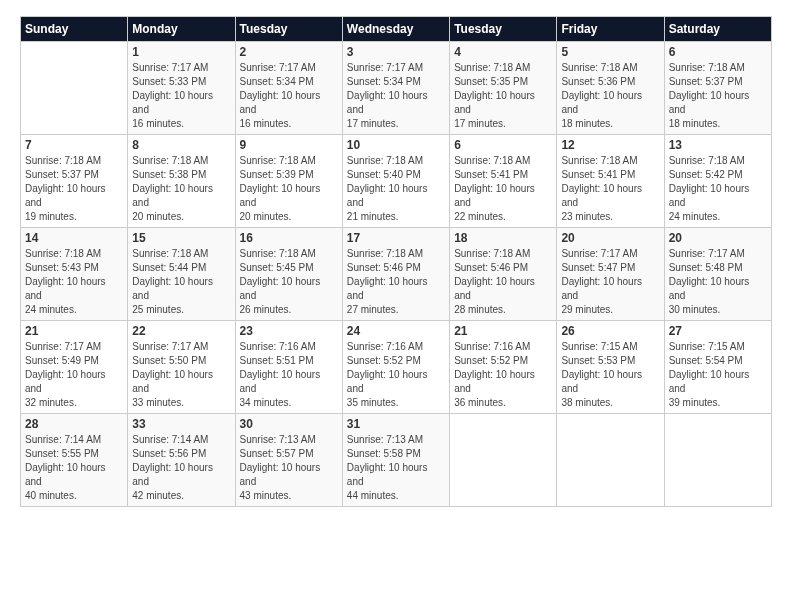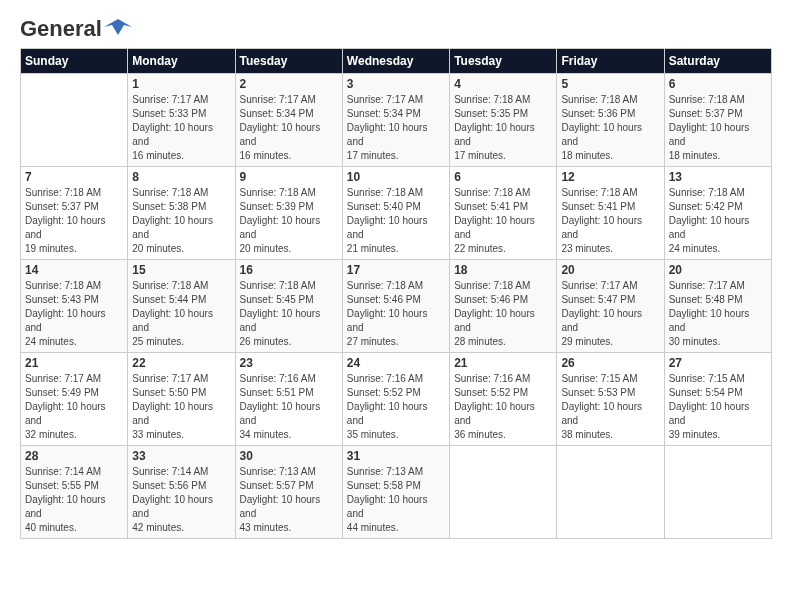--- a/index.html
+++ b/index.html
@@ -81,35 +81,20 @@
       line-height: 1.4;
     }
     .empty-cell {
       background: #fff !important;
     }
   </style>
 </head>
 <body>
 
 <div class="container">
-  <div class="header">
-    <div class="logo">
-      <div class="logo-row">
-        <span style="font-size:22px;font-weight:bold;color:#333;">General</span>
-        <svg width="28" height="20" viewBox="0 0 28 20" style="margin-left:2px;margin-top:-4px;">
-          <polygon points="14,2 28,10 20,8 14,18 8,8 0,10" fill="#3b6fba"></polygon>
-        </svg>
-      </div>
-      <span style="font-size:22px;font-weight:bold;color:#3b6fba;margin-top:-6px;"></span>
-    </div>
-    <div class="title-block">
-      <div class="month-title"></div>
-      <div class="location"></div>
-    </div>
-  </div>
 
   <table>
     <thead>
       <tr>
       <th>Sunday</th>
           <th>Monday</th>
           <th>Tuesday</th>
           <th>Wednesday</th>
           <th>Tuesday</th>
           <th>Friday</th>

